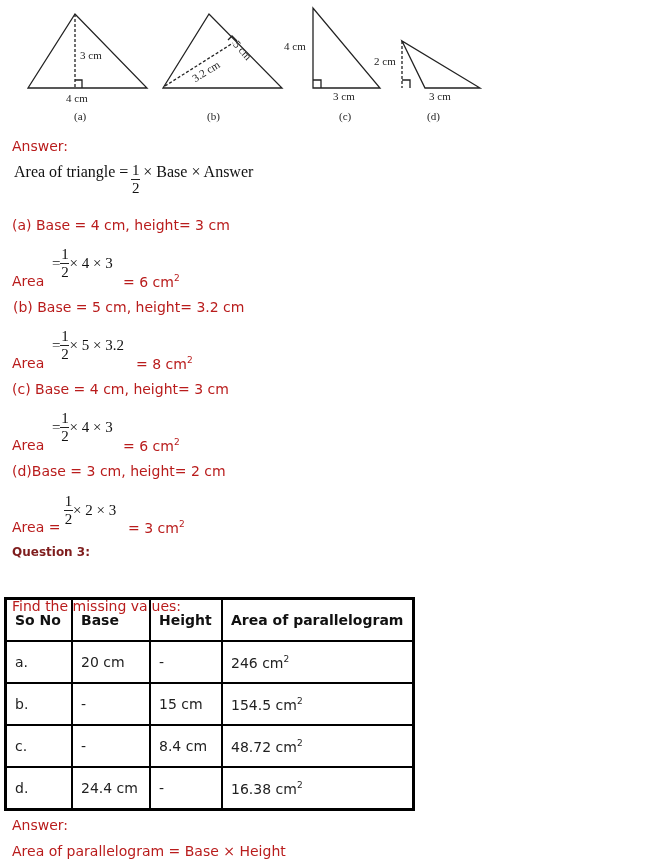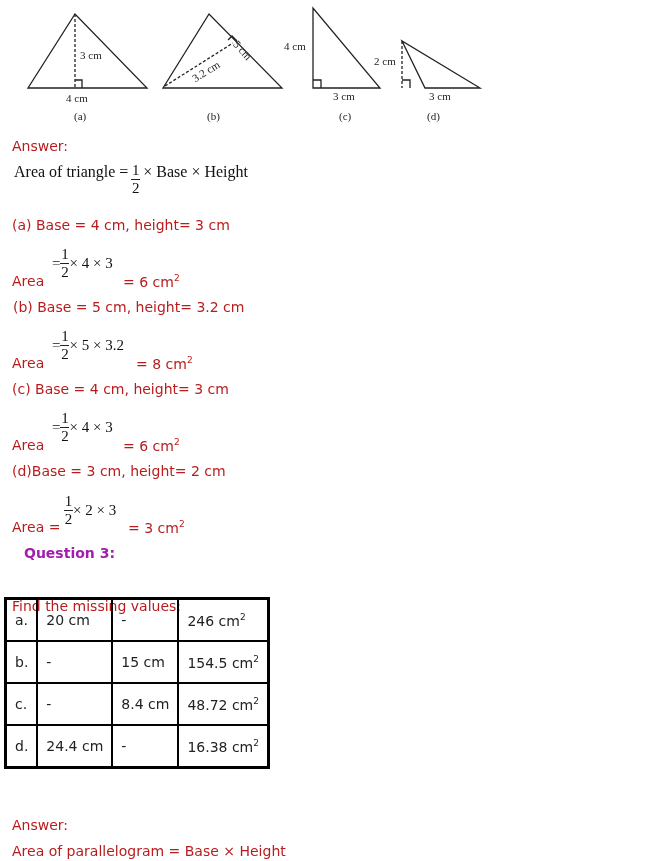--- a/index.html
+++ b/index.html
@@ -6,21 +6,21 @@
   body { width:662px; height:861px; position:relative; overflow:hidden;
          font-family:"DejaVu Sans", sans-serif; color:#222; }
   .abs { position:absolute; }
   .t { font-size:14px; color:#b91c1c; white-space:nowrap; }
   .serif { font-family:"Liberation Serif", "DejaVu Serif", serif; color:#111; }
   .figlab { font-family:"Liberation Serif", serif; font-size:11px; color:#222; }
   .frac { display:inline-flex; flex-direction:column; align-items:center; vertical-align:middle; line-height:1; }
   .frac .num { font-size:15px; }
   .frac .bar { width:9px; height:1px; background:#222; margin:1px 0; }
   .frac .den { font-size:15px; }
-  .q { font-weight:bold; color:#a21caf; font-size:14px;margin-left:12px; }
+  .q { font-weight:bold; color:#7f1d1d; font-size:12px; }
   sup { font-size:9px; vertical-align:6px; }
   table.grid { position:absolute; left:4px; top:597px; border-collapse:collapse;
                border:3px solid #000; }
   table.grid td { border:2px solid #000; font-size:14px; color:#222; padding:0 8px;
                   height:40px; vertical-align:middle; white-space:nowrap; }
   table.grid td.h { font-weight:bold; color:#111; }
 </style>
 </head>
 <body>
 
@@ -68,21 +68,21 @@
 
 <div class="abs t" style="left:12px;top:138px">Answer:</div>
 
 <div class="abs serif" style="left:14px;top:163px;font-size:16px;display:flex;align-items:flex-start;gap:3px">
   <span>Area of triangle =</span>
   <span class="frac">
     <span class="num">1</span>
     <span class="bar"></span>
     <span class="den">2</span>
   </span>
-  <span>× Base × Height</span>
+  <span>× Base × Answer</span>
 </div>
 
 <div class="abs t" style="left:12px;top:217px">(a) Base = 4 cm, height= 3 cm</div>
 <div class="abs serif" style="left:52px;top:247px;font-size:15px;display:flex;align-items:center">
   <span>=</span>
   <span class="frac">
       <span class="num">1</span>
       <span class="bar"></span>
       <span class="den">2</span>
     </span>
@@ -127,20 +127,26 @@
   <span>× 2 × 3</span>
 </div>
 <div class="abs t" style="left:12px;top:519px">Area =</div>
 <div class="abs t" style="left:128px;top:519px"><span>= 3 cm</span><sup>2</sup></div>
 
 <div class="abs q" style="left:12px;top:545px">Question 3:</div>
 <div class="abs t" style="left:12px;top:598px">Find the missing values:</div>
 
 <table class="grid">
   <tbody>
+      <tr>
+    <td class="h" style="width:48px">So No</td>
+    <td class="h" style="width:60px">Base</td>
+    <td class="h" style="width:54px">Height</td>
+    <td class="h" style="width:173px">Area of parallelogram</td>
+  </tr>
   <tr>
     <td>a.</td>
     <td>20 cm</td>
     <td>-</td>
     <td><span>246 cm</span><sup>2</sup></td>
   </tr>
   <tr>
     <td>b.</td>
     <td>-</td>
     <td>15 cm</td>

